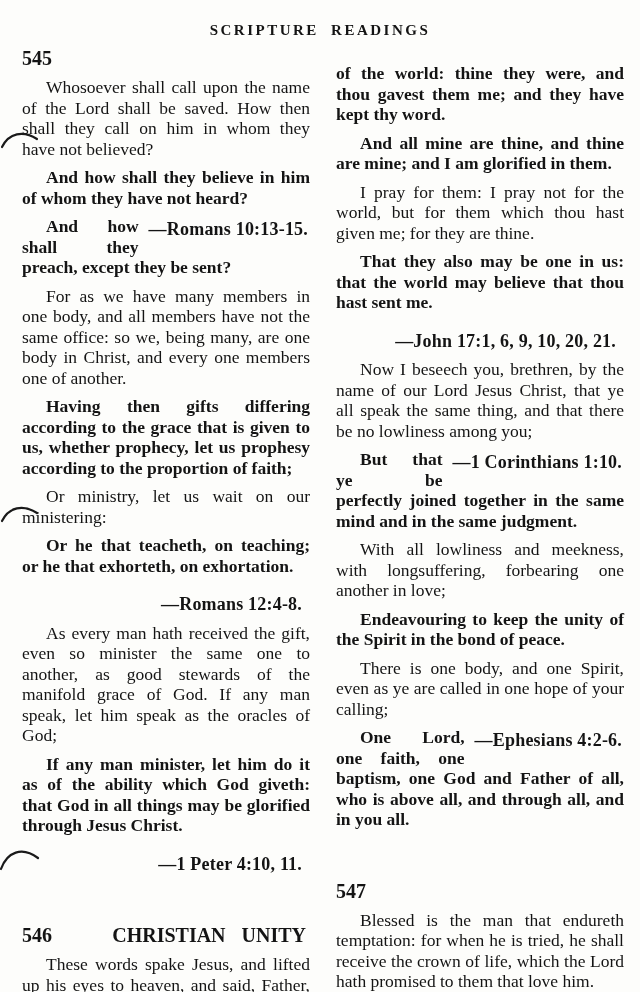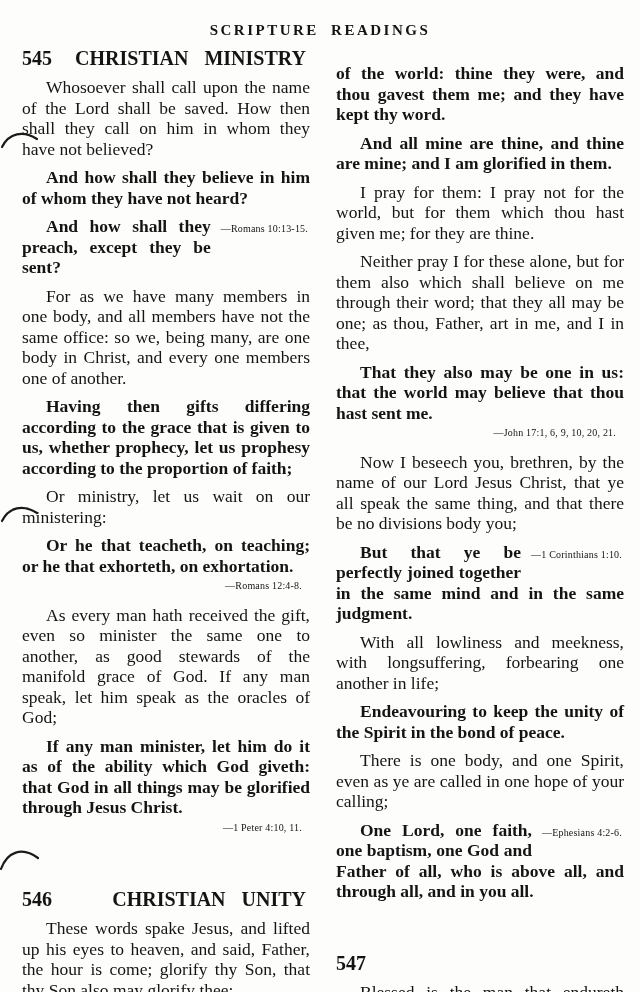--- a/index.html
+++ b/index.html
@@ -49,27 +49,27 @@
   p.body {
     display: flow-root;
     margin: 8px 0 0 0;
     text-indent: 24px;
     font-size: 17.5px;
     line-height: 20.5px;
   }
   p.body.noindent { text-indent: 0; }
   p.body.bold { font-weight: 700; }
   .cite {
-    font-weight: 400;
-    font-size: 10px;
+    font-weight: 700;
+    font-size: 18px;
     letter-spacing: 0.2px;
     text-indent: 0;
   }
   .cite-inline { float: right; margin: 3px 2px 0 10px; }
-  .cite-line  { display: block; text-align: right; margin: 0 8px 0 0; }
+  .cite-line  { display: block; text-align: right; margin: 18px 8px 0 0; }
   .pen-mark { position: absolute; left: 0; }
   .pen-mark svg { display: block; }
 </style>
 </head>
 <body>
 
 <div class="page">
 
   <div class="pen-mark" style="top:126px;">
     <svg width="40" height="28" viewBox="0 0 40 28">
@@ -88,21 +88,20 @@
   </div>
 
   <div class="running-head">SCRIPTURE READINGS</div>
 
   <div class="cols">
 
     <div class="col">
 
       <div class="sec-head">
         <span>545</span>
-        <span class="sec-title">CHRISTIAN MINISTRY</span>
       </div>
 
       <p class="body">Whosoever shall call upon the name of the Lord shall be saved. How then shall they call on him in whom they have not believed?</p>
       <p class="body bold">And how shall they believe in him of whom they have not heard?</p>
 
       <p class="body bold"><span class="cite cite-inline">—Romans 10:13-15.</span><span>And how shall they preach, except they be sent?</span></p>
 
       <p class="body">For as we have many members in one body, and all members have not the same office: so we, being many, are one body in Christ, and every one members one of another.</p>
       <p class="body bold">Having then gifts differing according to the grace that is given to us, whether prophecy, let us prophesy according to the proportion of faith;</p>
       <p class="body">Or ministry, let us wait on our ministering:</p>
@@ -120,29 +119,28 @@
 
       <p class="body">These words spake Jesus, and lifted up his eyes to heaven, and said, Father, the hour is come; glorify thy Son, that thy Son also may glorify thee:</p>
 
     </div>
 
     <div class="col">
 
       <p class="body bold noindent" style="margin-top:18px;">of the world: thine they were, and thou gavest them me; and they have kept thy word.</p>
       <p class="body bold">And all mine are thine, and thine are mine; and I am glorified in them.</p>
       <p class="body">I pray for them: I pray not for the world, but for them which thou hast given me; for they are thine.</p>
-      <p class="body">Neither pray I for these alone, but for them also which shall believe on me through their word; that they all may be one; as thou, Father, art in me, and I in thee,</p>
 
       <p class="body bold"><span>That they also may be one in us: that the world may believe that thou hast sent me.</span><span class="cite cite-line">—John 17:1, 6, 9, 10, 20, 21.</span></p>
 
-      <p class="body">Now I beseech you, brethren, by the name of our Lord Jesus Christ, that ye all speak the same thing, and that there be no divisions body you;</p>
+      <p class="body">Now I beseech you, brethren, by the name of our Lord Jesus Christ, that ye all speak the same thing, and that there be no lowliness among you;</p>
 
       <p class="body bold"><span class="cite cite-inline">—1 Corinthians 1:10.</span><span>But that ye be perfectly joined together in the same mind and in the same judgment.</span></p>
 
-      <p class="body">With all lowliness and meekness, with longsuffering, forbearing one another in life;</p>
+      <p class="body">With all lowliness and meekness, with longsuffering, forbearing one another in love;</p>
       <p class="body bold">Endeavouring to keep the unity of the Spirit in the bond of peace.</p>
       <p class="body">There is one body, and one Spirit, even as ye are called in one hope of your calling;</p>
 
       <p class="body bold"><span class="cite cite-inline">—Ephesians 4:2-6.</span><span>One Lord, one faith, one baptism, one God and Father of all, who is above all, and through all, and in you all.</span></p>
 
       <div class="sec-head tight mt">
         <span>547</span>
       </div>
 
       <p class="body">Blessed is the man that endureth temptation: for when he is tried, he shall receive the crown of life, which the Lord hath promised to them that love him.</p>

